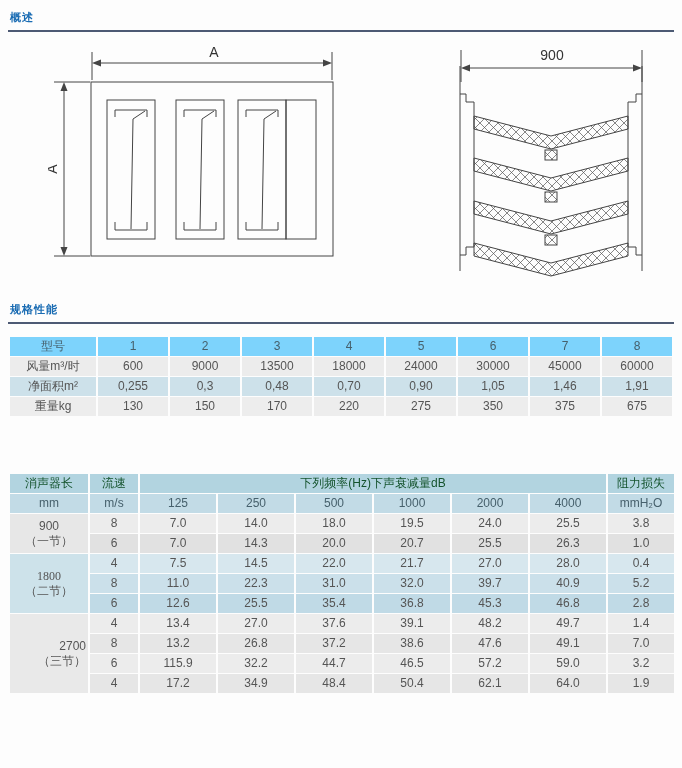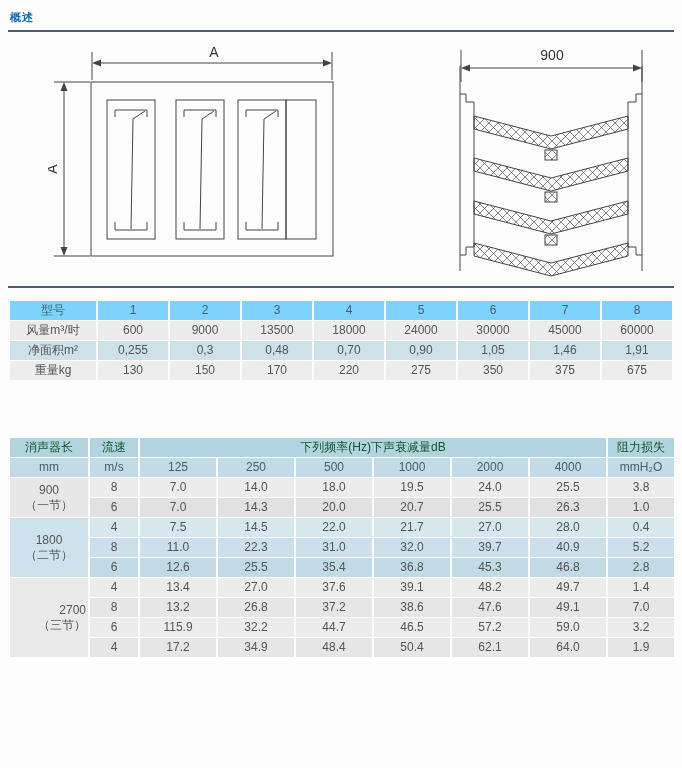--- a/index.html
+++ b/index.html
@@ -49,21 +49,21 @@
   .t2 .g0.r0 td { background:#ececec; }
   .t2 .g0.r1 td { background:#e1e1e1; }
   .t2 .g1.r0 td { background:#d7e7ee; }
   .t2 .g1.r1 td { background:#cbe0ea; }
   .t2 .g1.r2 td { background:#c0dae6; }
   .t2 .g2.r0 td { background:#ececec; }
   .t2 .g2.r1 td { background:#e6e6e6; }
   .t2 .g2.r2 td { background:#ececec; }
   .t2 .g2.r3 td { background:#e6e6e6; }
   .t2 td.len0 { background:#e7e7e7 !important; }
-  .t2 td.len1 { background:#cde2ea !important; }
+  .t2 td.len1 { background:#cde2ea !important;font-family:Liberation Serif, serif; }
   .t2 td.len2 { background:#e9e9e9 !important;text-align:right; }
 </style>
 </head>
 <body>
 
 <div class="page">
 
   <div class="sec-title">概述</div>
   <div class="rule"></div>
 
@@ -145,20 +145,21 @@
         <path d="M30,116 L107,136 L184,116 L184,129 L107,149 L30,129 Z"></path>
         <path d="M30,159 L107,179 L184,159 L184,172 L107,192 L30,172 Z"></path>
         <path d="M30,201 L107,221 L184,201 L184,214 L107,234 L30,214 Z"></path>
         <rect x="101" y="108" width="12" height="10"></rect>
         <rect x="101" y="150" width="12" height="10"></rect>
         <rect x="101" y="193" width="12" height="10"></rect>
       </g>
     </svg>
   </div>
 
+  <div class="sec-title second">规格性能</div>
   <div class="rule"></div>
 
   <table class="t1">
     <colgroup>
       <col style="width:88px">
       <col span="8" style="width:72px">
     </colgroup>
     <tbody id="spec-tbody">
         <tr class="h">
           <td>型号</td>

